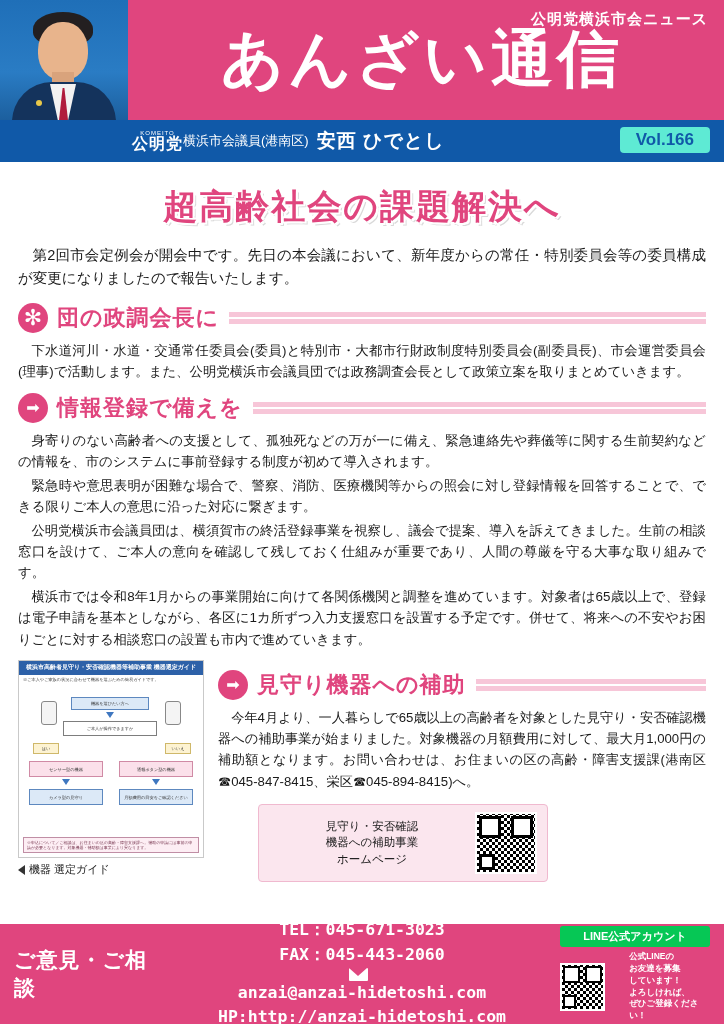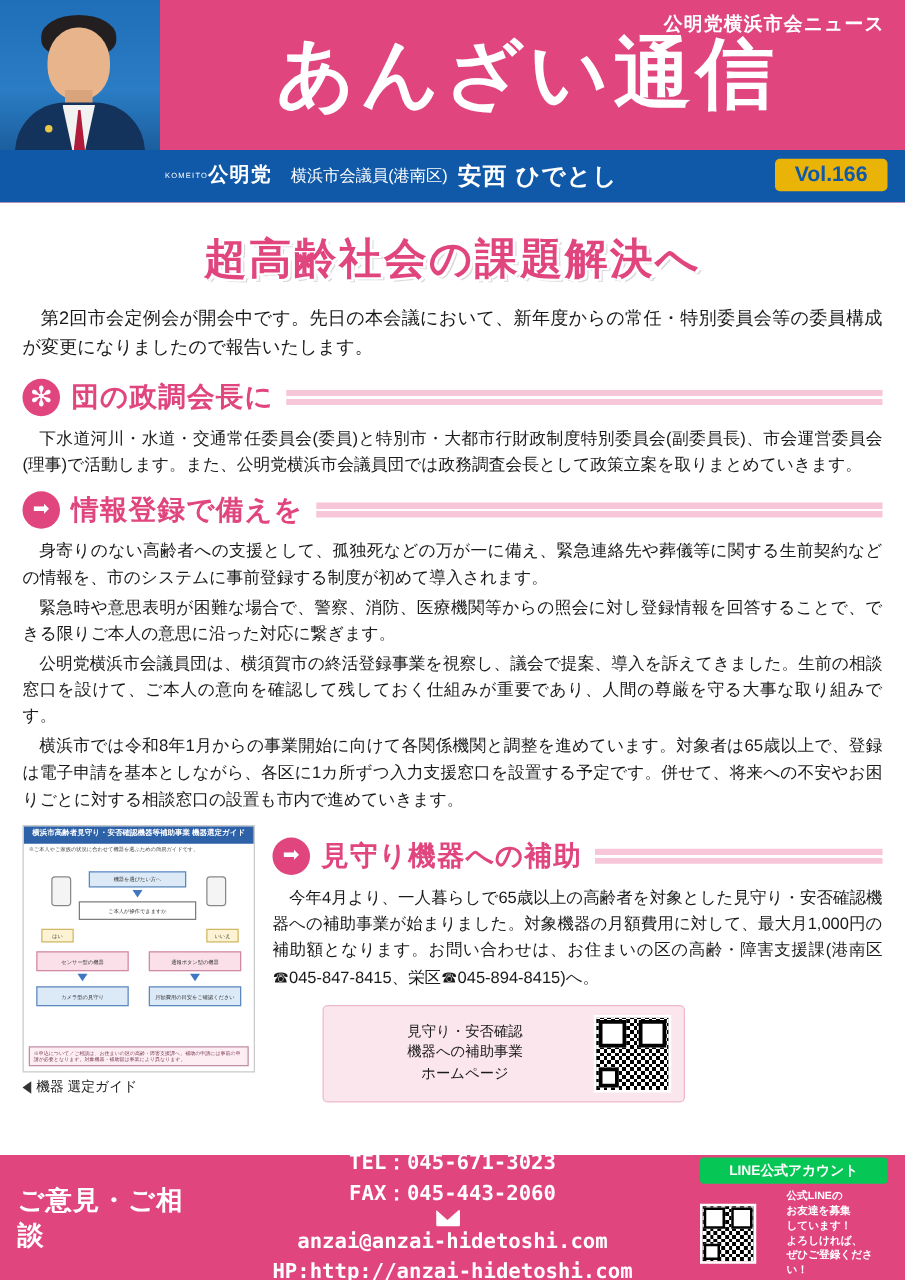--- a/index.html
+++ b/index.html
@@ -104,43 +104,44 @@
     left: 0; bottom: 0;
     width: 100%;
     height: 42px;
     background: #1059a8;
     display: flex;
     align-items: center;
     padding-left: 132px;
   }
   .komeito-mark {
     display: flex;
-    align-items: center;
-    color: #ffffff;
-    margin-right: 15px;
+    flex-direction: column;
+    align-items: center;
+    color: #ffffff;
+    margin-right: 0;
     line-height: 1;
   }
   .komeito-mark .romaji { font-size: 6px; letter-spacing: 1px; }
   .komeito-mark .kanji { font-size: 16px; font-weight: bold; letter-spacing: 1px; }
   .role-text {
     color: #ffffff;
     font-size: 13px;
     margin-right: 8px;
   }
   .person-name {
     color: #ffffff;
     font-size: 19px;
     font-weight: bold;
     letter-spacing: 1px;
   }
   .vol-badge {
     position: absolute;
     right: 14px;
     top: 7px;
-    background: #eab308;
+    background: #5eead4;
     color: #1059a8;
     font-size: 17px;
     font-weight: bold;
     padding: 3px 16px;
     border-radius: 4px;
     text-align: right;
   }
 
   
   .content {

